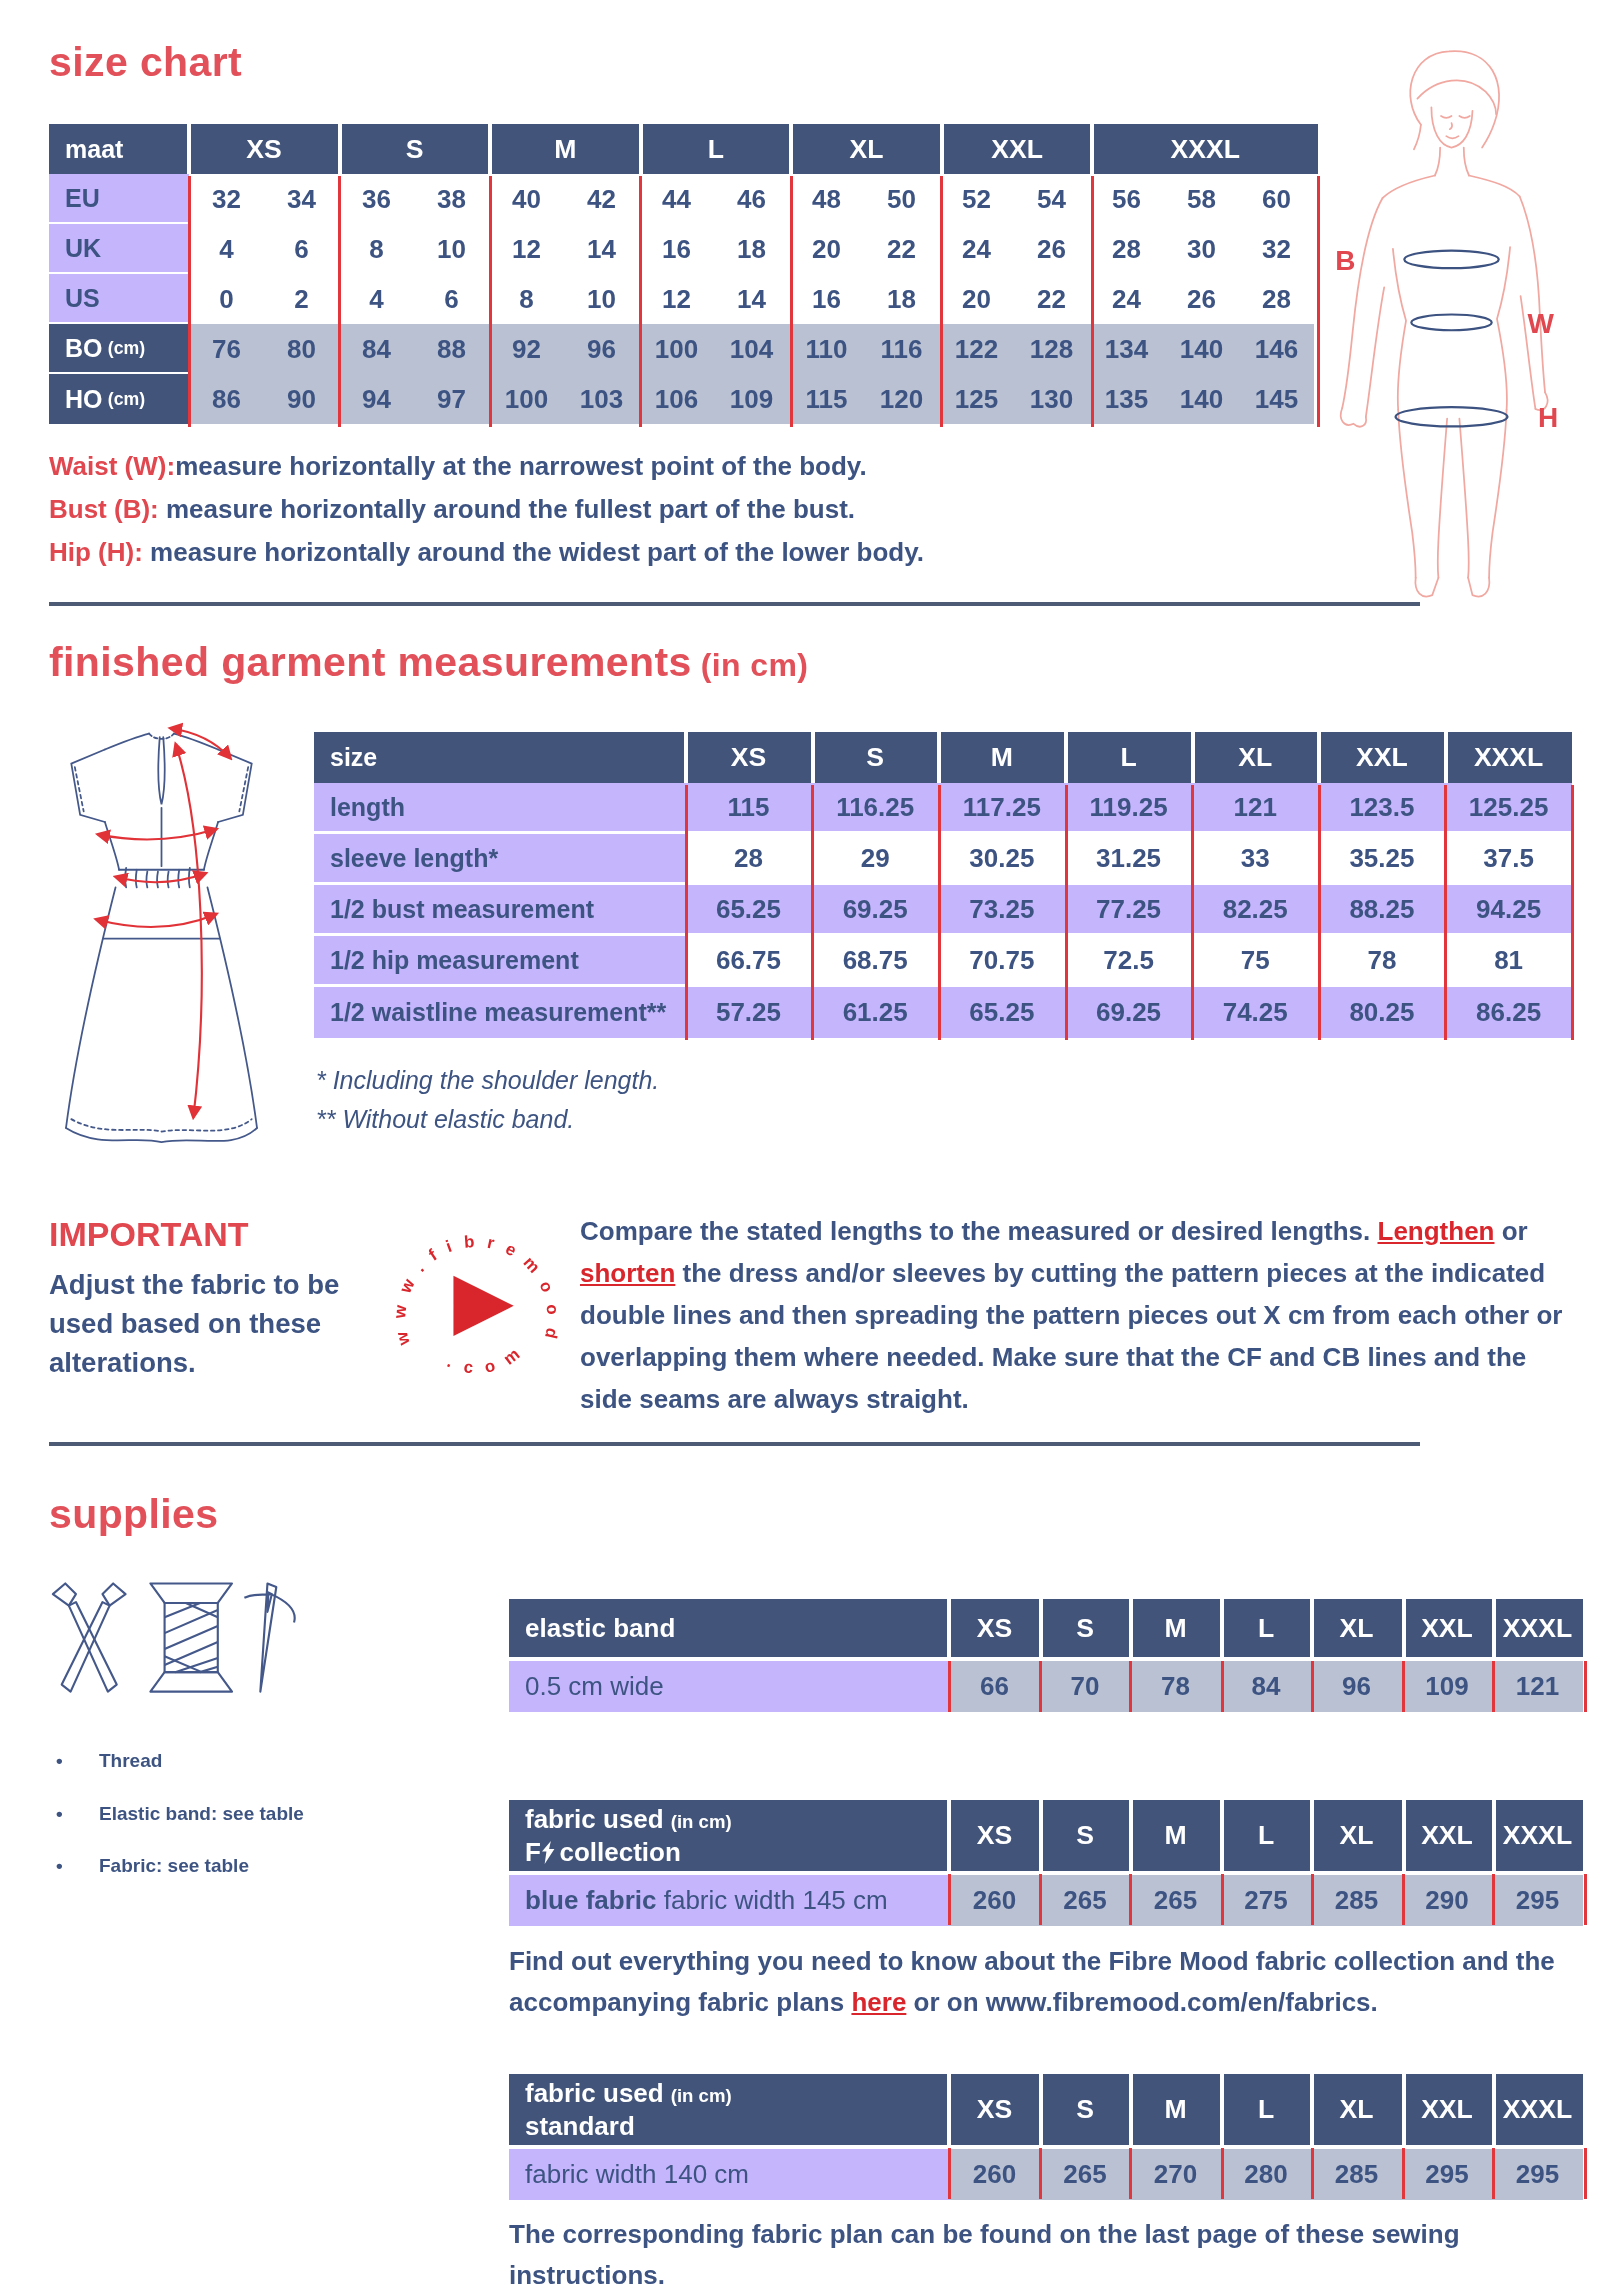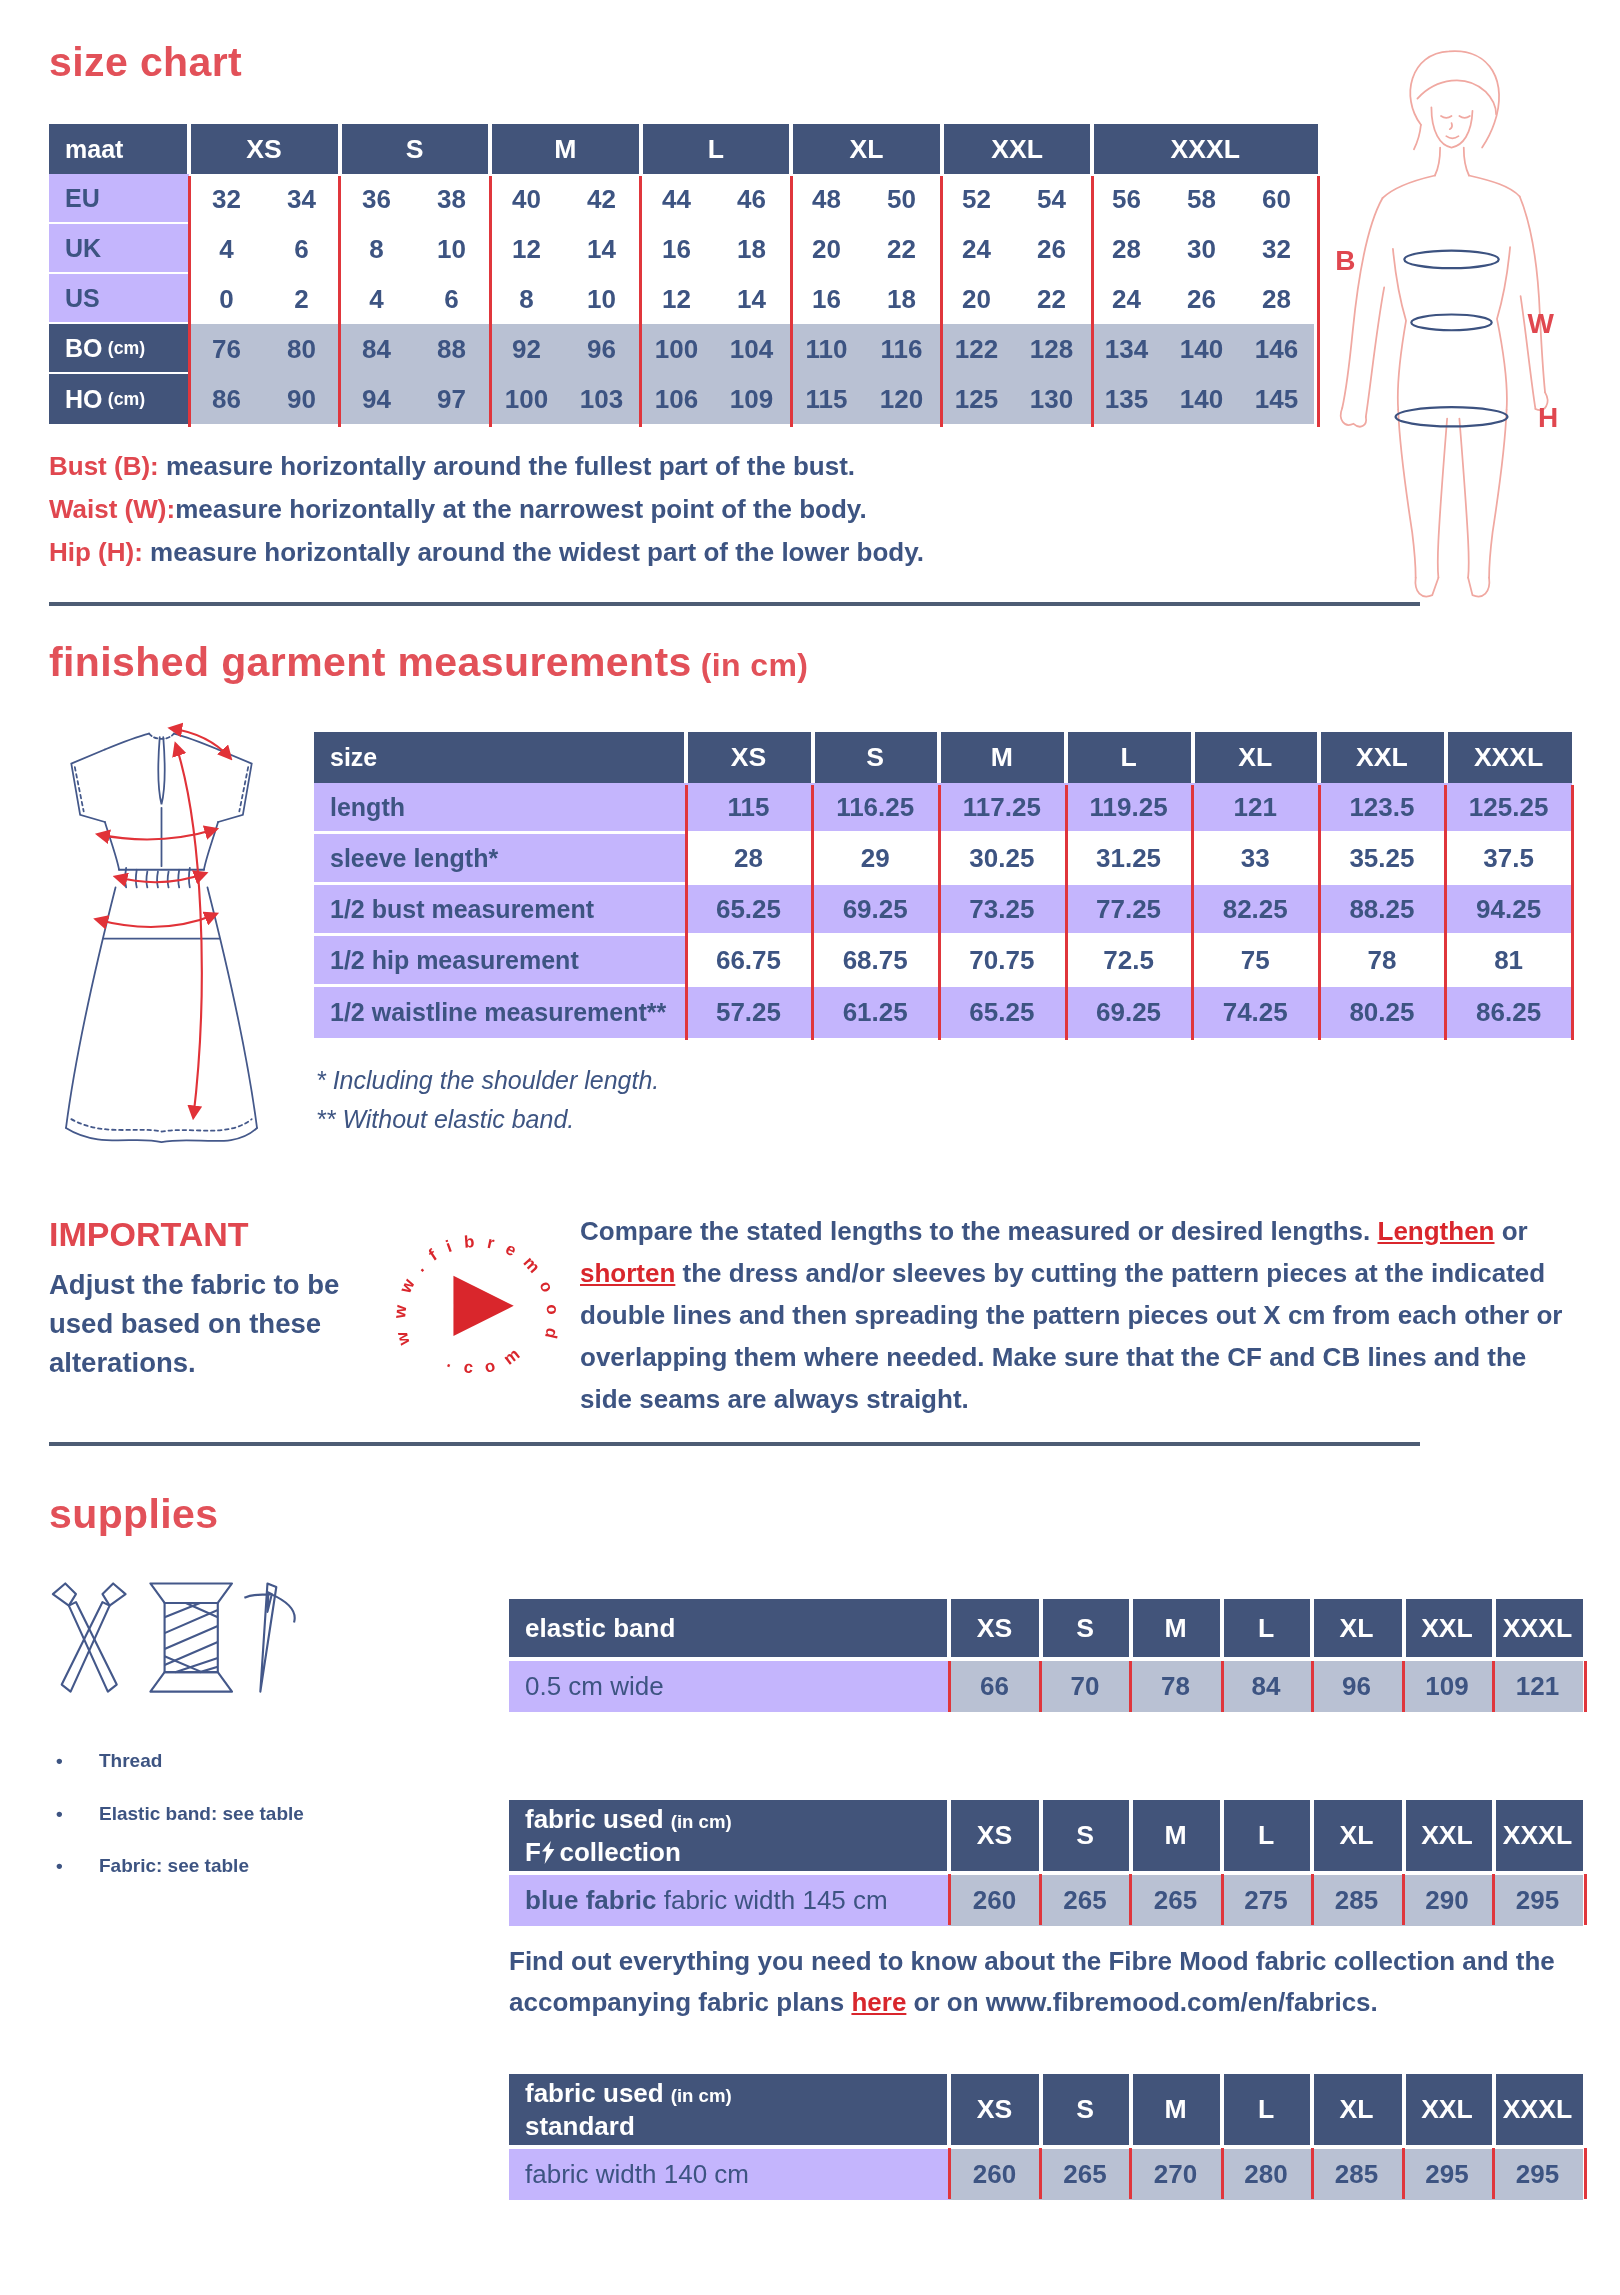--- a/index.html
+++ b/index.html
@@ -174,22 +174,22 @@
       <div class="wline" style="left: 740px; top: 0px; height: 50px;"></div>
       <div class="vline" style="left: 741px; top: 52px; height: 251px;"></div>
       <div class="wline" style="left: 891px; top: 0px; height: 50px;"></div>
       <div class="vline" style="left: 891px; top: 52px; height: 251px;"></div>
       <div class="wline" style="left: 1041px; top: 0px; height: 50px;"></div>
       <div class="vline" style="left: 1042px; top: 52px; height: 251px;"></div>
       <div class="vline" style="left: 1268px; top: 52px; height: 251px;"></div>
     </div>
 
   <div id="size-notes">
+    <div><span class="note-label">Waist (W):</span><span class="note-text">measure horizontally at the narrowest point of the body.</span></div>
     <div><span class="note-label">Bust (B):</span><span class="note-text"> measure horizontally around the fullest part of the bust.</span></div>
-    <div><span class="note-label">Waist (W):</span><span class="note-text">measure horizontally at the narrowest point of the body.</span></div>
     <div><span class="note-label">Hip (H):</span><span class="note-text"> measure horizontally around the widest part of the lower body.</span></div>
   </div>
 
   <div class="abs" style="left:1309px;top:37px;width:306px;height:576px;">
     <svg width="306" height="576" viewBox="0 0 350 650">
       <g stroke="#f0a8a1" stroke-width="2" fill="none" stroke-linecap="round">
         <path d="M128 96 C104 64 116 14 160 12 C208 8 228 48 212 94 C208 106 202 116 198 122"></path>
         <path d="M124 66 C146 42 180 38 202 58 C210 66 214 74 214 84"></path>
         <path d="M128 96 C127 107 124 116 120 124"></path>
         <path d="M140 76 C140 104 150 120 163 122 C176 120 186 106 187 80"></path>
@@ -545,15 +545,16 @@
       <div class="vline" style="left: 712px; top: 74px; height: 51px;"></div>
       <div class="wline" style="left: 801px; top: 0px; height: 71px;"></div>
       <div class="vline" style="left: 802px; top: 74px; height: 51px;"></div>
       <div class="wline" style="left: 893px; top: 0px; height: 71px;"></div>
       <div class="vline" style="left: 893px; top: 74px; height: 51px;"></div>
       <div class="wline" style="left: 983px; top: 0px; height: 71px;"></div>
       <div class="vline" style="left: 983px; top: 74px; height: 51px;"></div>
       <div class="vline" style="left: 1075px; top: 74px; height: 51px;"></div>
     </div>
 
+  <div class="note-para" style="left:509px;top:2214px;">The corresponding fabric plan can be found on the last page of these sewing instructions.</div>
 
 </div>
 
 
 </body></html>

